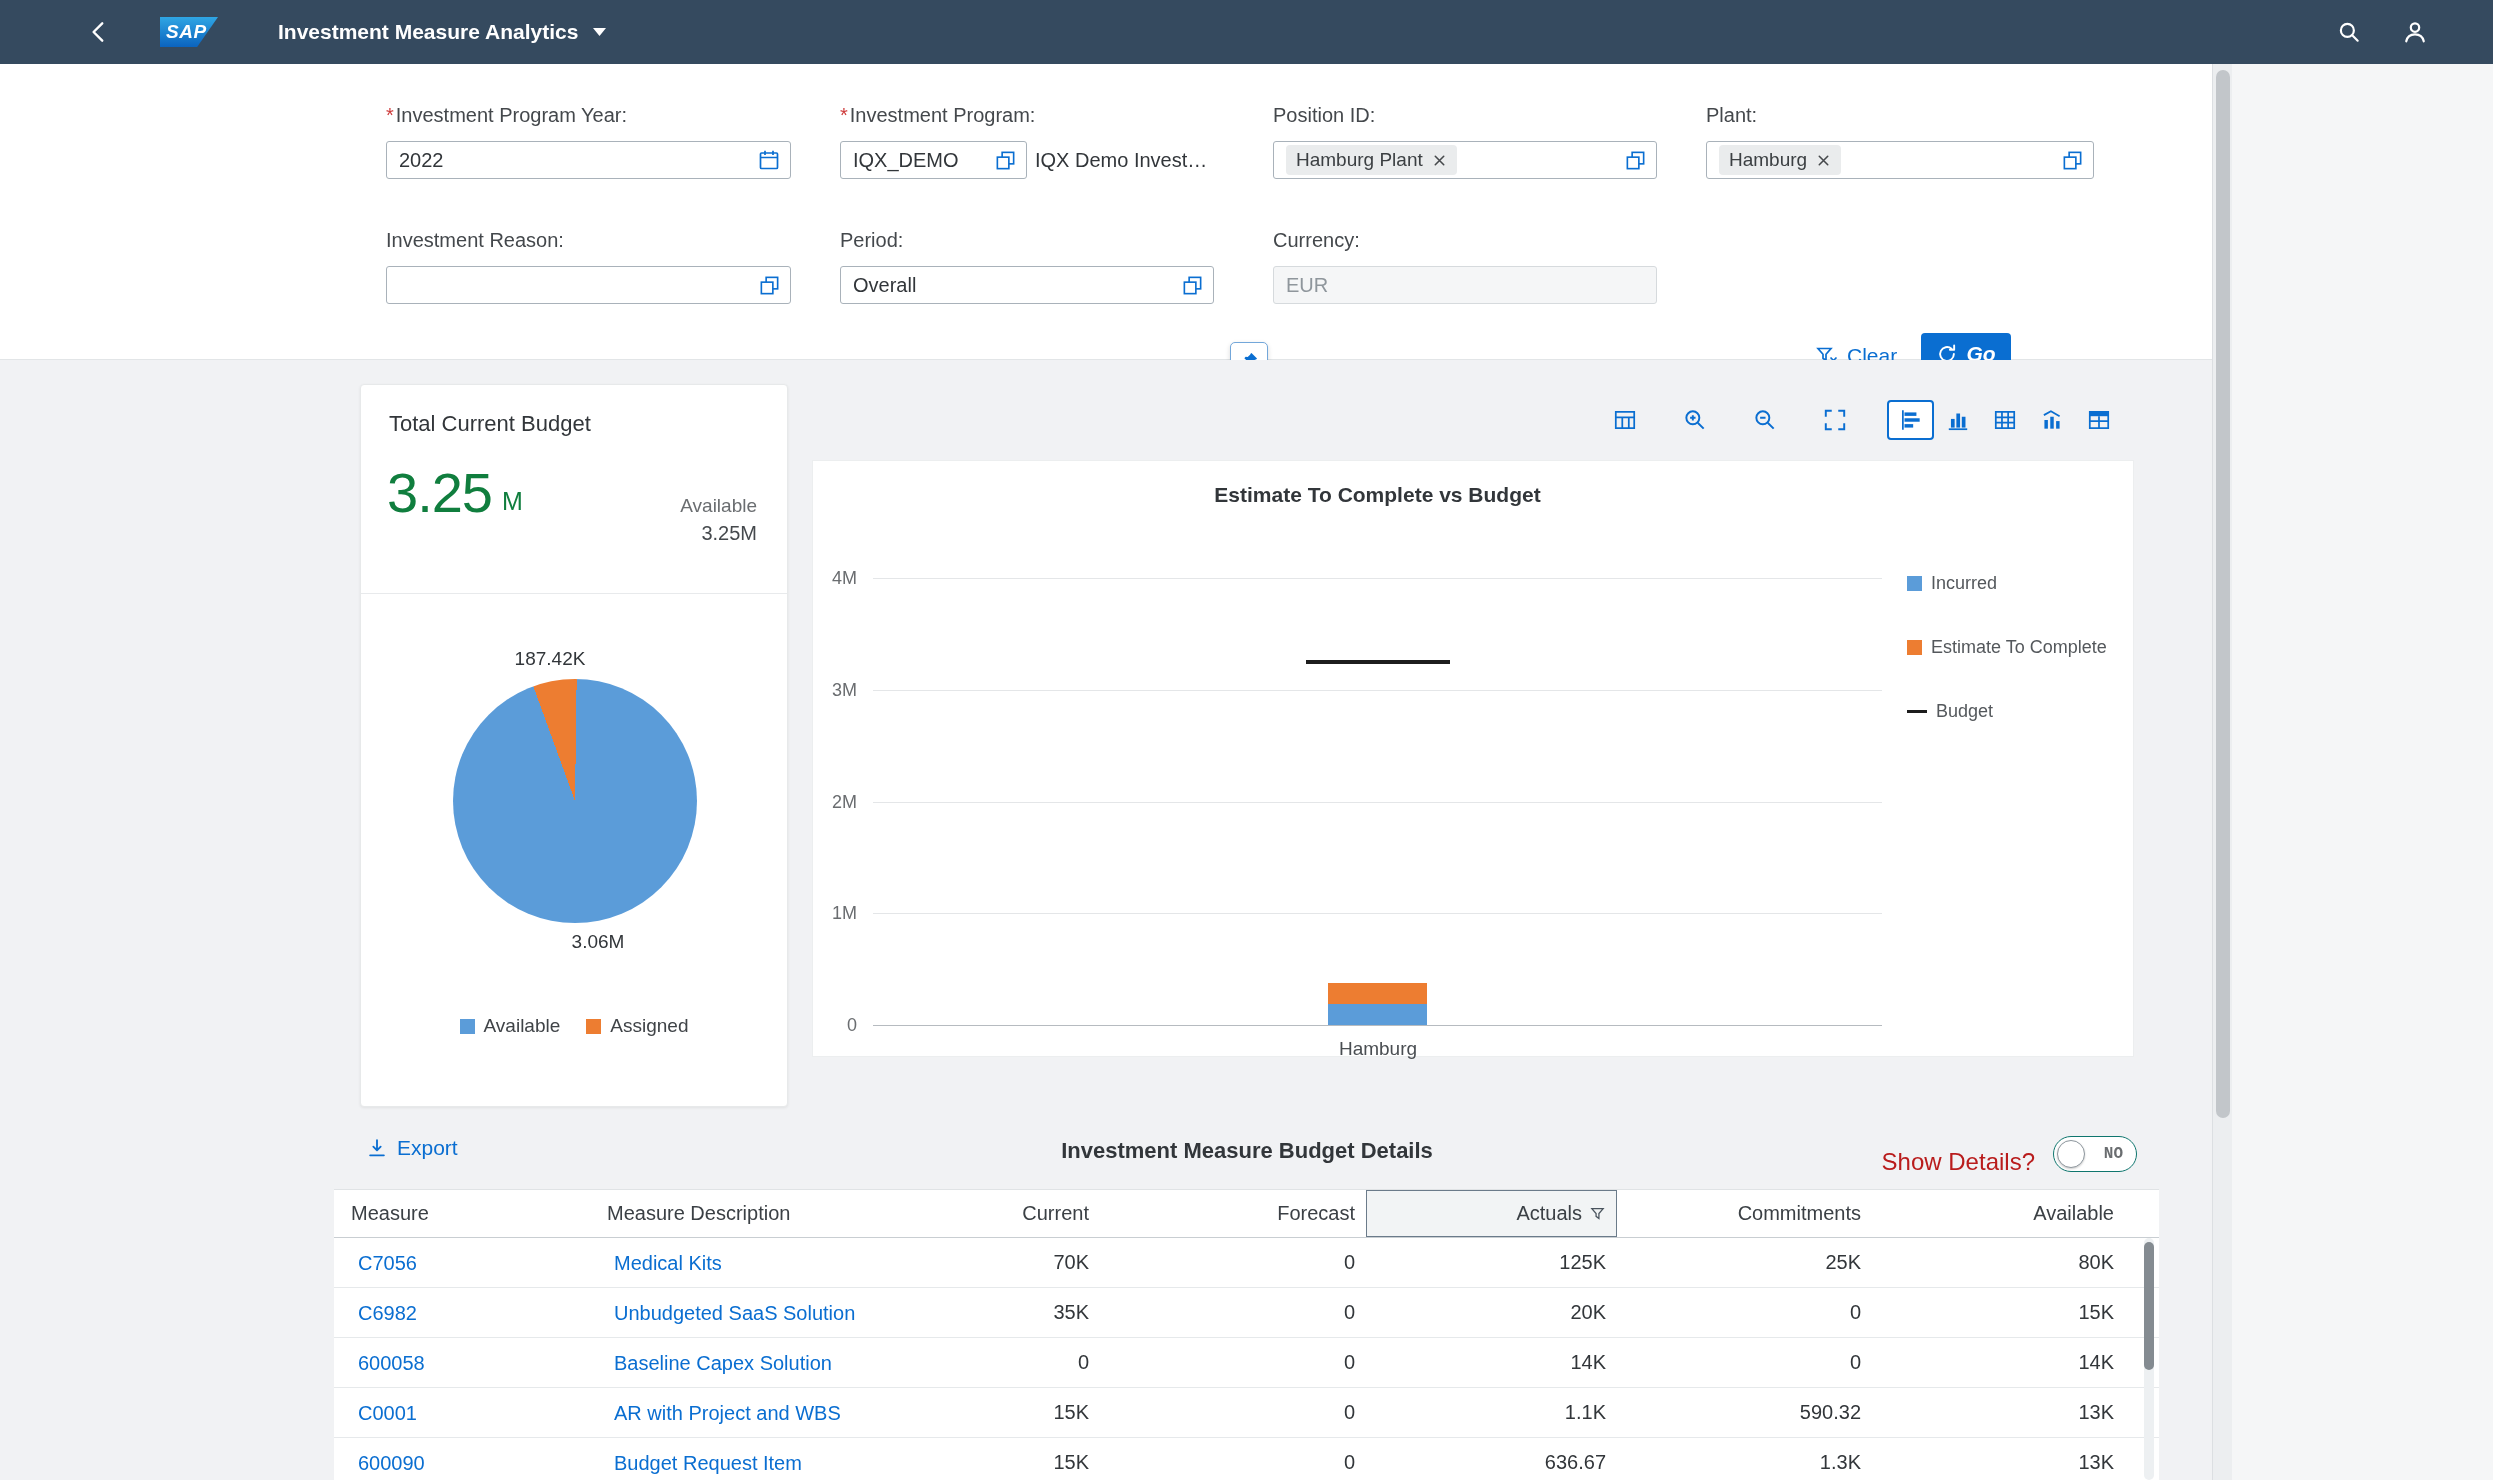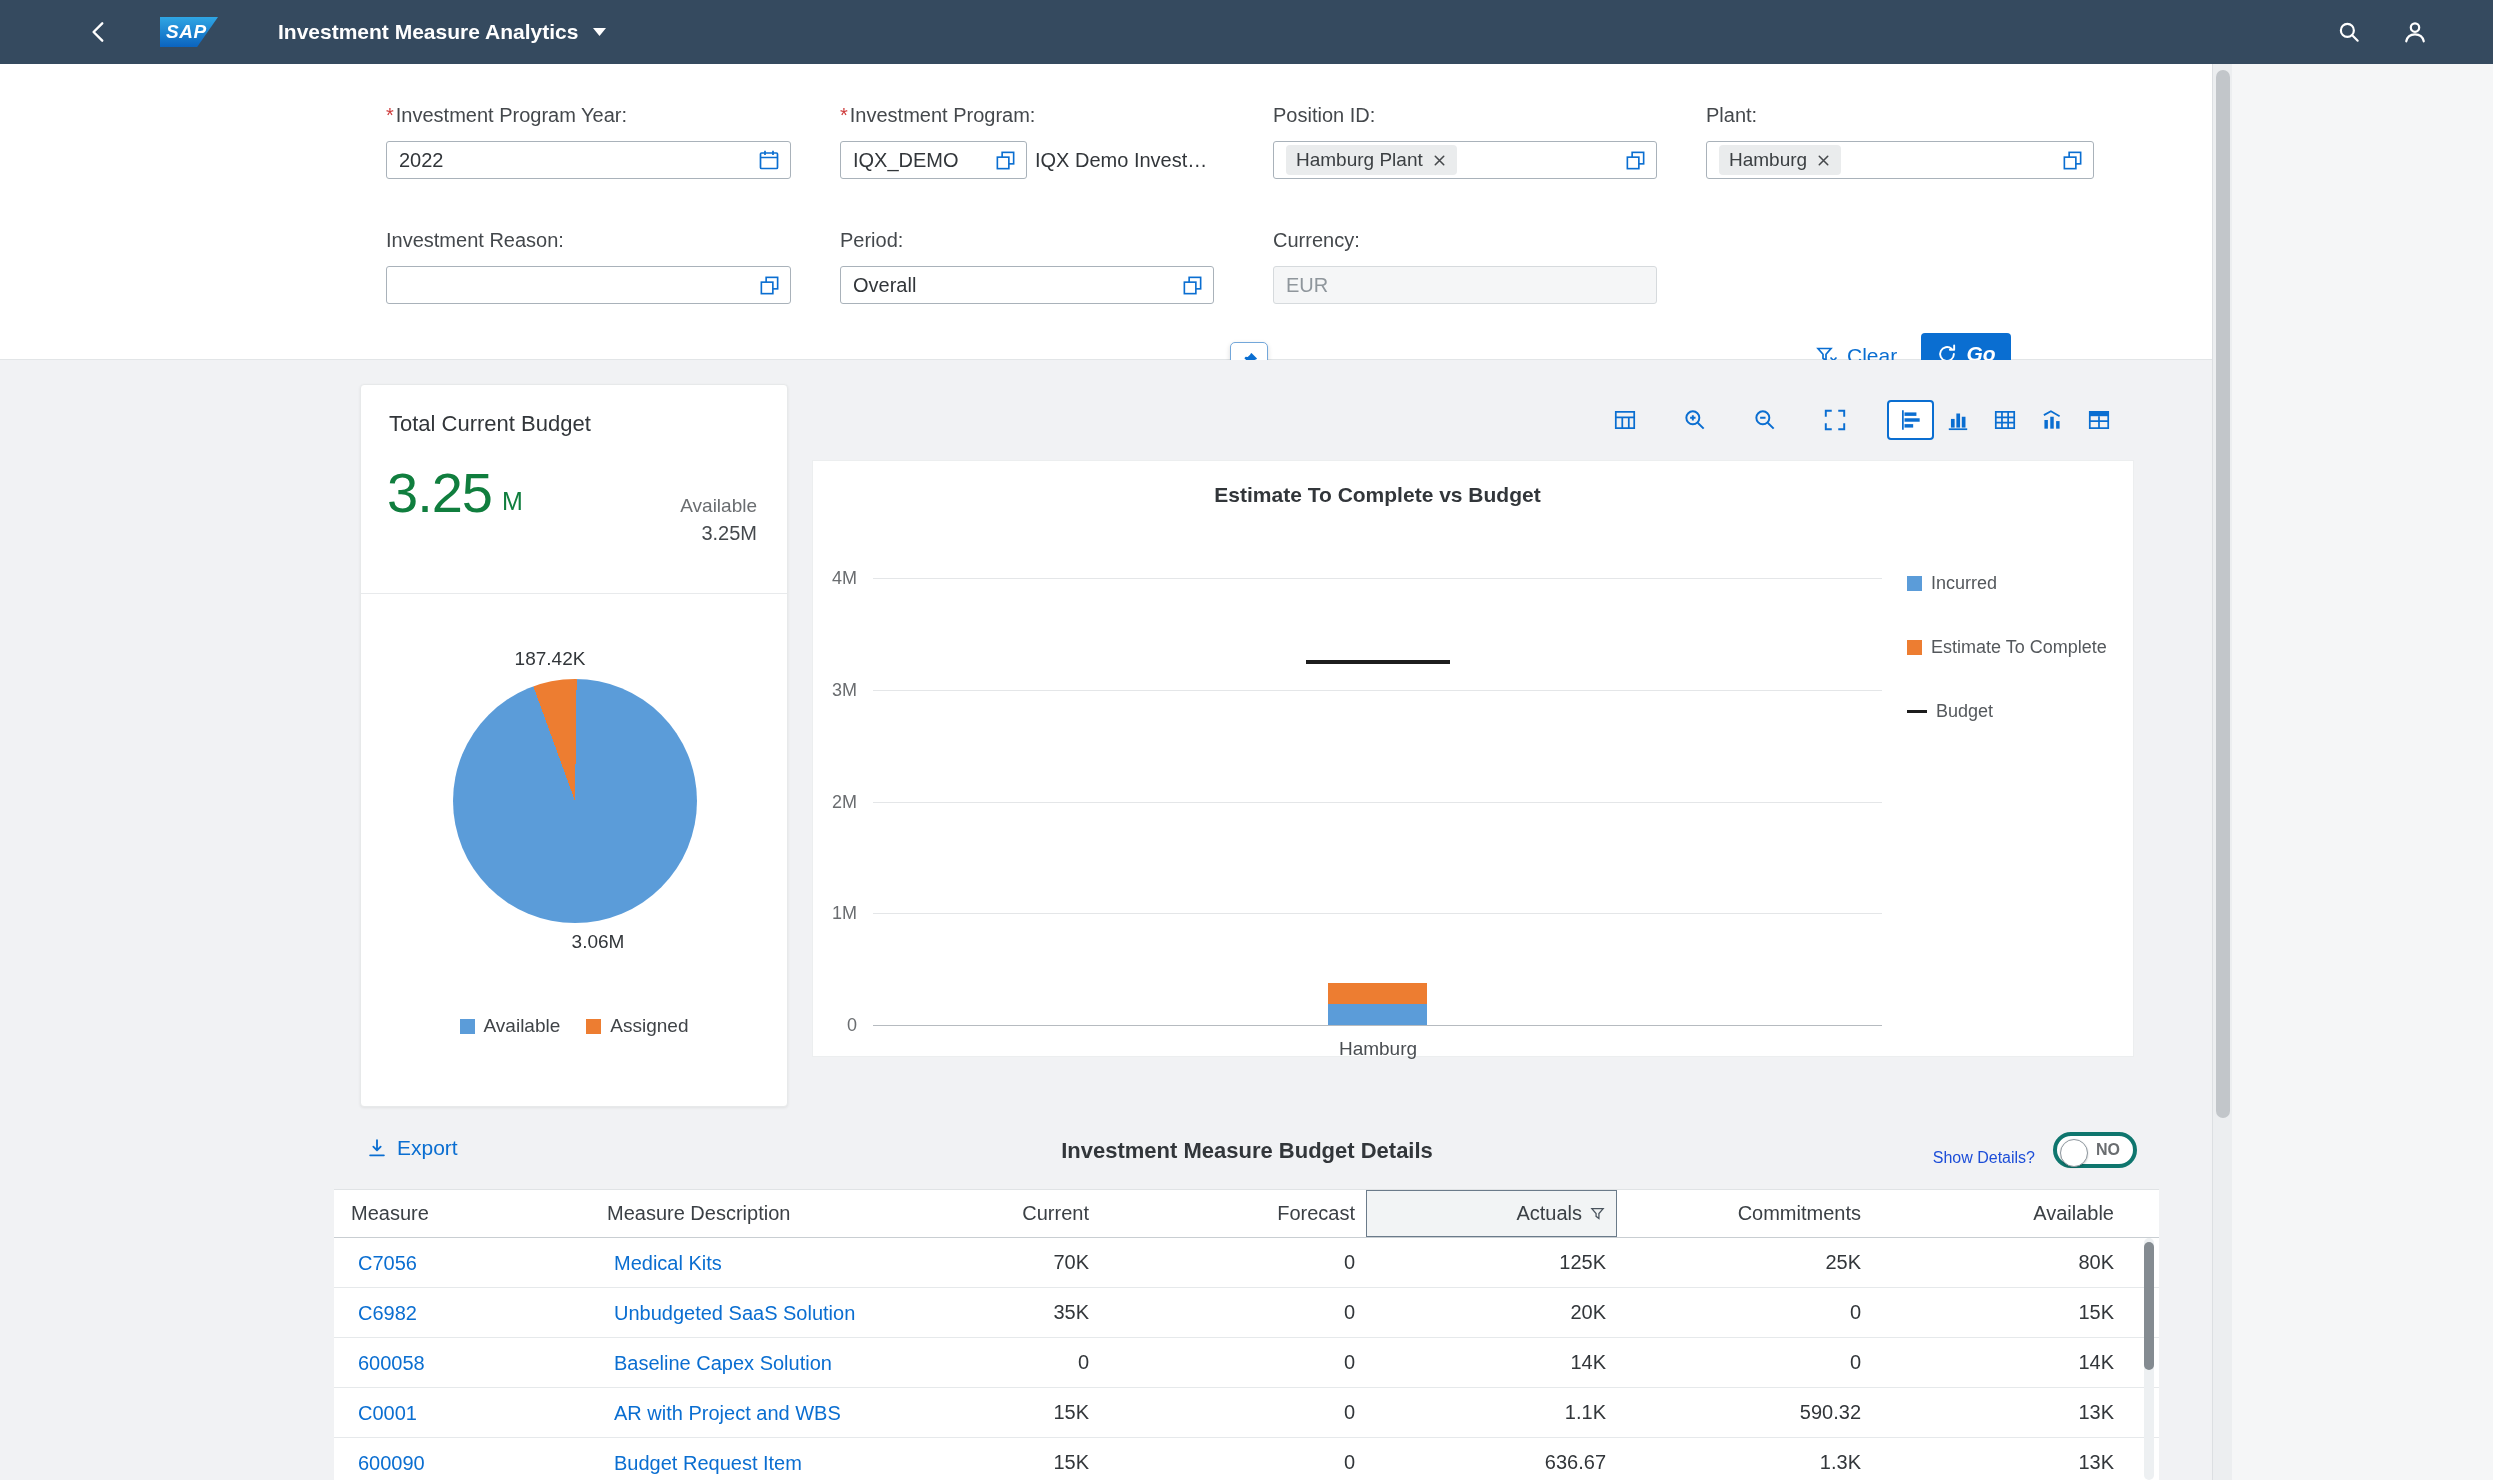--- a/index.html
+++ b/index.html
@@ -73,22 +73,22 @@
   .vbar{position:absolute;bottom:0;}
   .bline{position:absolute;}
   .xlab{position:absolute;left:405px;top:460px;width:200px;text-align:center;font-size:19px;color:#4a4e52;}
   .clegend{position:absolute;left:1094px;top:80px;display:flex;flex-direction:column;gap:11px;}
   .litem{font-size:18px;color:#54585c;margin-top:32px;}
 
   
   .export{position:absolute;left:366px;top:776px;display:flex;align-items:center;gap:9px;background:none;border:none;color:#0a6ed1;font-size:21px;font-family:inherit;cursor:pointer;}
   .dtitle{position:absolute;left:1247px;top:778px;transform:translateX(-50%);font-size:22px;font-weight:600;color:#32363a;white-space:nowrap;}
   .showdet{position:absolute;right:75px;top:772px;display:flex;align-items:center;gap:18px;}
-  .showdet .lbl{font-size:16px;color:#1d4ed8;margin-top:16px;}
-  .switch{position:relative;width:84px;height:36px;border:4px solid #0f766e;border-radius:18px;background:#fff;cursor:pointer;}
+  .showdet .lbl{font-size:24px;color:#b91c1c;margin-top:16px;}
+  .switch{position:relative;width:84px;height:36px;border:1px solid #0f766e;border-radius:18px;background:#fff;cursor:pointer;font-family:Liberation Mono, monospace;}
   .knob{position:absolute;left:3px;top:3px;width:28px;height:28px;border-radius:50%;background:#fff;border:1px solid #8e979e;box-shadow:0 1px 2px rgba(0,0,0,.2);}
   .state{position:absolute;right:13px;top:50%;transform:translateY(-50%);font-size:16px;font-weight:700;color:#6a6d70;}
 
   
   .dtable{position:absolute;left:334px;top:829px;width:1825px;height:291px;background:#fff;overflow:hidden;border-top:1px solid #e0e3e5;
           --cols:256px 290px 220px 266px 251px 255px 253px 34px;}
   .thead{display:grid;grid-template-columns:var(--cols);height:48px;border-bottom:1px solid #c9ced2;background:#fff;}
   .th{display:flex;align-items:center;padding:0 17px;font-size:20px;color:#3b4045;}
   .th.num{justify-content:flex-end;padding:0 11px 0 0;}
   .th.actuals{background:#f2f4f5;box-shadow:inset 0 0 0 1px #6b7b8a;gap:7px;}

